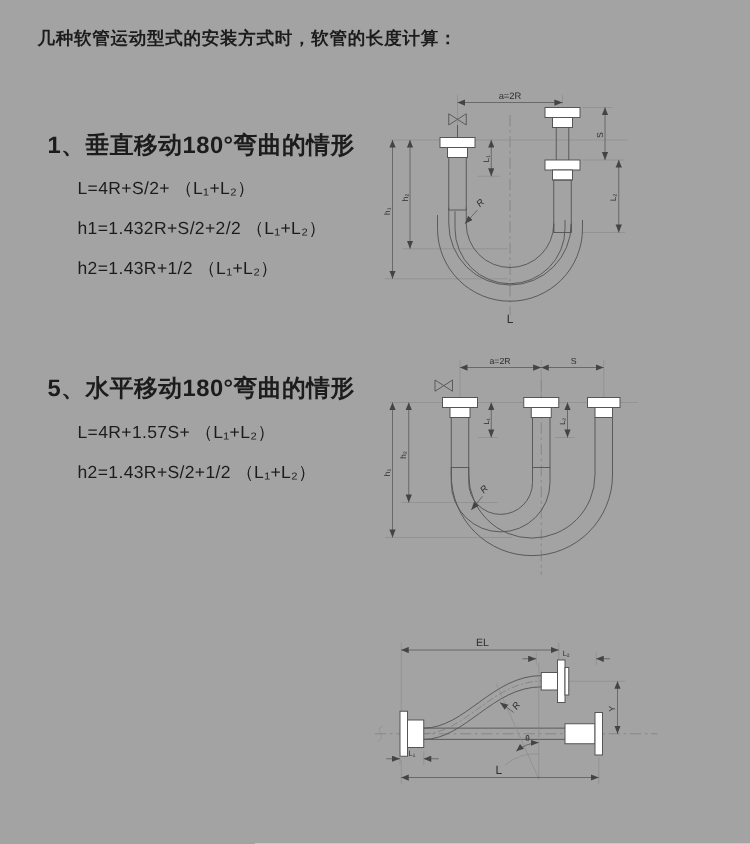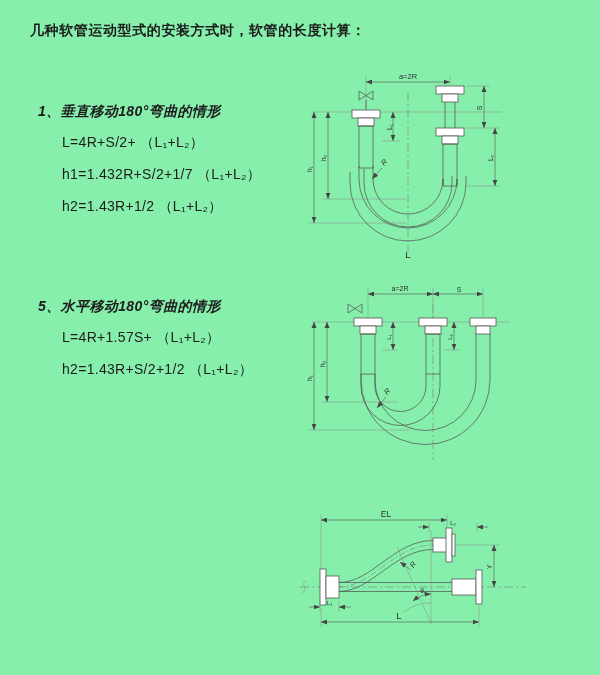--- a/index.html
+++ b/index.html
@@ -1,21 +1,21 @@
 <!DOCTYPE html>
 <html><head>
 <meta charset="utf-8">
 <style>
   html,body{margin:0;padding:0;background:#fff;}
-  .page{position:relative;width:600px;height:675px;background:#86efac;overflow:hidden;
+  .page{position:relative;width:600px;height:675px;background:#a3a3a3;overflow:hidden;
         font-family:"Liberation Sans","DejaVu Sans",sans-serif;color:#1c1c1c;}
   .title{position:absolute;left:30px;top:22px;font-size:14px;font-weight:bold;letter-spacing:.6px;}
   .section{position:absolute;left:38px;width:275px;}
   .sec1{top:103px}.sec2{top:298px}.sec3{top:518px}
-  .heading{font-size:14px;font-weight:bold;margin:0 0 12px 0;letter-spacing:.4px;font-style:italic;}
+  .heading{font-size:19px;font-weight:bold;margin:0 0 12px 0;letter-spacing:.4px;}
   .formula{font-size:14px;margin:0 0 13px 24px;line-height:19px;letter-spacing:.3px;white-space:nowrap;}
   .diagram{position:absolute;}
   #d1{left:298px;top:66px}#d2{left:298px;top:280px}#d3{left:294px;top:500px}
   svg{display:block}
   svg .ln{stroke:#555;stroke-width:.75;fill:none}
   svg .fit{stroke:#555;stroke-width:.8;fill:#fff}
   svg .dim{stroke:#555;stroke-width:.6;fill:none}
   svg .thin{stroke:#8a8a8a;stroke-width:.5;fill:none}
   svg .cl{stroke:#7a7a7a;stroke-width:.55;fill:none;stroke-dasharray:9 3 2 3}
   svg .hcl{stroke:#7a7a7a;stroke-width:.55;fill:none;stroke-dasharray:6 2 1.5 2}
@@ -24,21 +24,21 @@
 </head>
 <body>
 
 <div class="page">
 
   <div class="title">几种软管运动型式的安装方式时，软管的长度计算：</div>
 
   <div class="section sec1">
     <p class="heading">1、垂直移动180°弯曲的情形</p>
     <p class="formula">L=4R+S/2+ （L₁+L₂）</p>
-    <p class="formula">h1=1.432R+S/2+1/7 （L₁+L₂）</p>
+    <p class="formula">h1=1.432R+S/2+2/2 （L₁+L₂）</p>
     <p class="formula">h2=1.43R+1/2 （L₁+L₂）</p>
   </div>
 
   <div class="diagram" id="d1">
     <svg width="300" height="208" viewBox="0 0 300 208">
       <defs>
         <marker id="a1e" markerWidth="8" markerHeight="6" refX="6.5" refY="2.5" orient="auto" markerUnits="userSpaceOnUse">
             <path d="M0,0 L6.5,2.5 L0,5 z" fill="#444"></path>
           </marker>
         <marker id="a1s" markerWidth="8" markerHeight="6" refX="0.5" refY="2.5" orient="auto" markerUnits="userSpaceOnUse">

